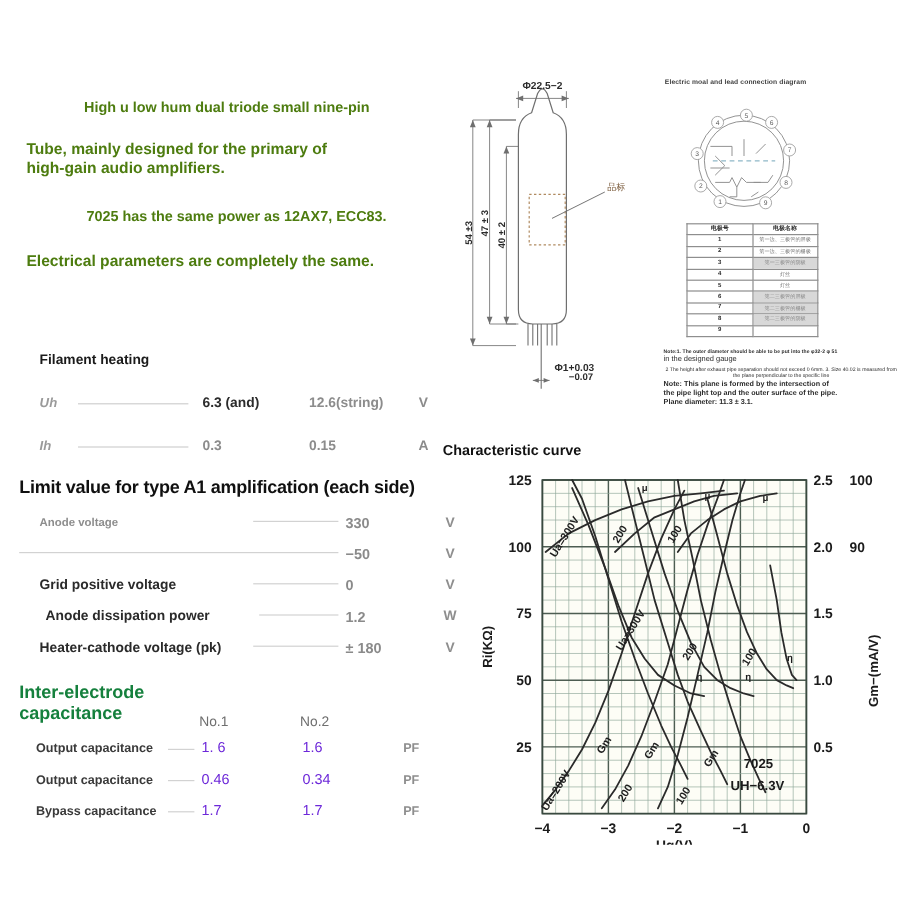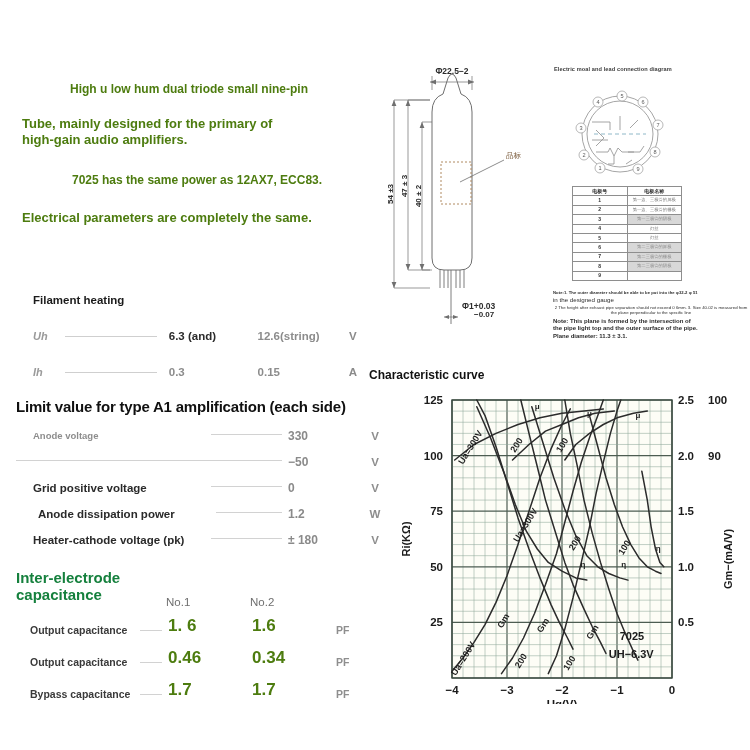--- a/index.html
+++ b/index.html
@@ -40,21 +40,21 @@
   .lrow .val{width:74px;color:#8a8a8a;font-weight:bold;font-size:12px;}
   .lrow .un{width:26px;color:#8e8e8e;font-weight:bold;text-align:center;}
 
   .cap{position:absolute;left:16px;top:570px;width:372px;}
   .cap h2{margin:0;font-size:15px;font-weight:bold;line-height:1.12;color:#15803d;width:160px;}
   .capheads{position:absolute;left:150px;top:26px;display:flex;font-size:11.5px;color:#6f6f6f;}
   .capheads span{width:84px;}
   .crow{display:flex;align-items:flex-end;margin-top:12px;font-size:10.5px;}
   .crow .lbl{width:110px;font-weight:bold;color:#3a3a3a;padding-left:14px;}
   .crow .lead{flex:0 0 22px;border-bottom:1px solid #d2d2d2;margin:0 6px 5px 0;height:1px;}
-  .crow .v{width:84px;color:#4d7c0f;font-weight:bold;font-size:17px;}
+  .crow .v{width:84px;color:#6d28d9;font-weight:normal;font-size:12px;}
   .crow .un{width:40px;color:#8e8e8e;font-weight:bold;}
   .cap .crows{margin-top:4px;}
 
   
   .drawing{position:absolute;left:386px;top:62px;width:172px;height:300px;}
 
   
   .pinbox{position:absolute;left:552px;top:66px;width:196px;height:120px;}
   .pinttl{font-size:5.6px;font-weight:bold;color:#3c3c3c;letter-spacing:.1px;margin-left:2px;}
 

